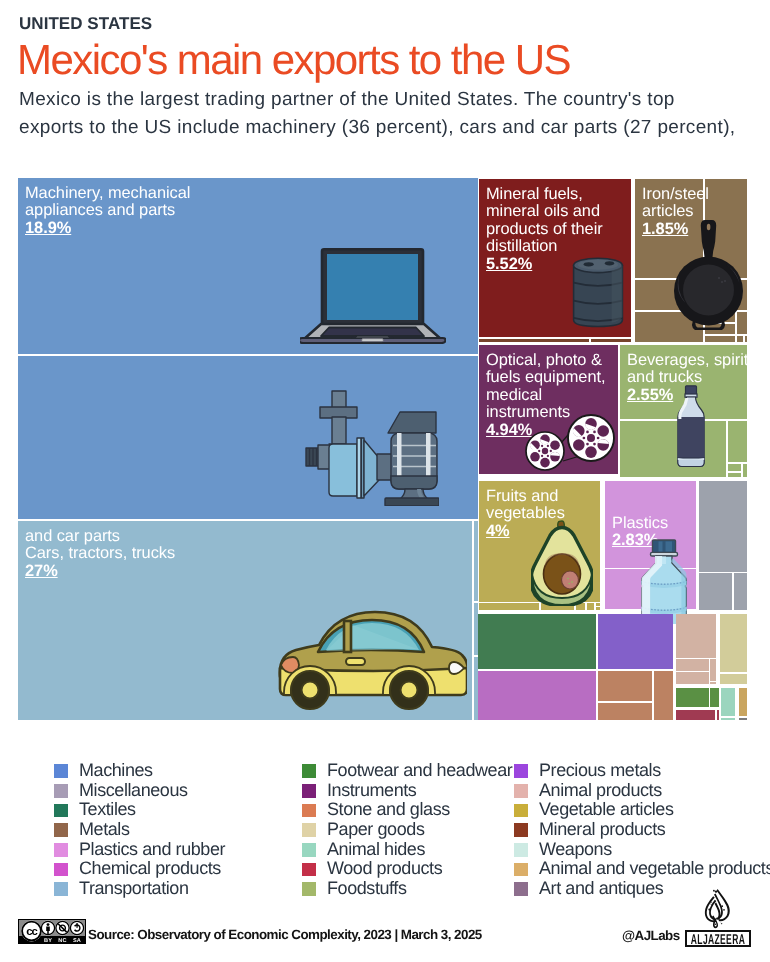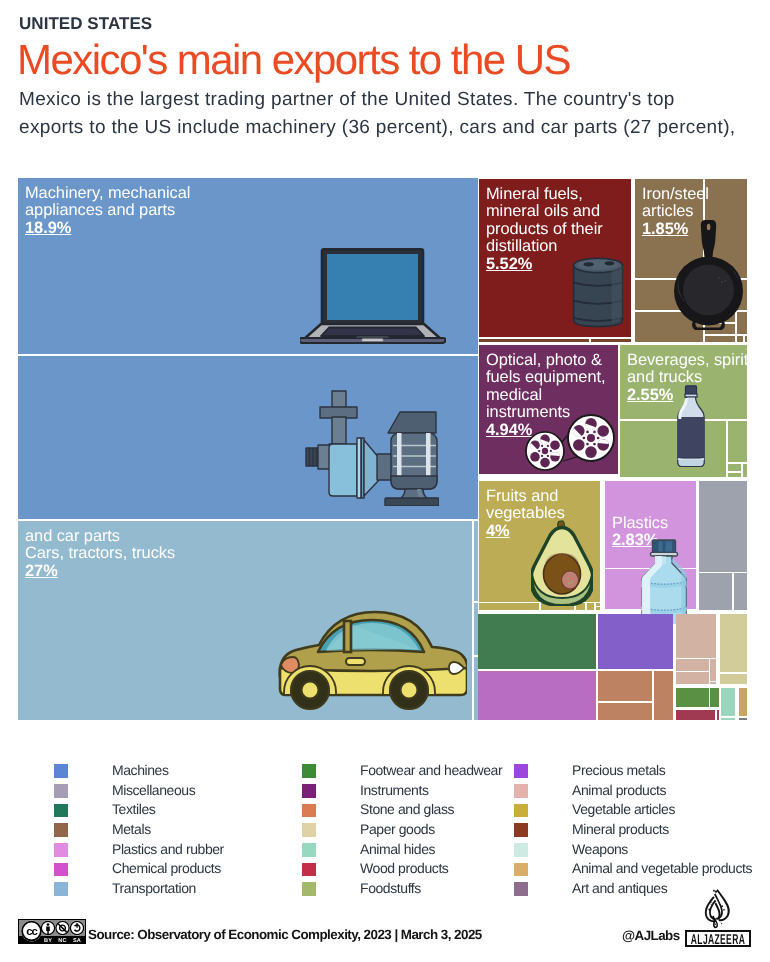--- a/index.html
+++ b/index.html
@@ -21,22 +21,22 @@
   .cellhead{position:absolute;left:7px;top:6.6px;right:2px;color:#fff;
             font-size:16.4px;line-height:17.6px;letter-spacing:-0.05px;white-space:nowrap;}
   .cellhead .pct{font-weight:bold;text-decoration:underline;}
   .icon{position:absolute;}
 
   
   .legend{position:absolute;left:0;top:761px;width:770px;height:145px;}
   .legcol{position:absolute;top:0;}
   .legitem{position:relative;height:19.7px;}
   .swatch{position:absolute;left:0;top:3.3px;width:14px;height:13.6px;}
-  .leglabel{position:absolute;left:25px;top:0px;font-size:14px;line-height:19.7px;
-            color:#2b3541;white-space:nowrap;letter-spacing:-0.42px;margin-left:33px;}
+  .leglabel{position:absolute;left:25px;top:0px;font-size:18px;line-height:19.7px;
+            color:#2b3541;white-space:nowrap;letter-spacing:-0.42px;}
 
   
   .footer{position:absolute;left:0;top:0;width:770px;height:962px;}
   .ccbox{position:absolute;left:18px;top:919px;width:68px;height:25px;}
   .source{position:absolute;left:88px;top:927px;font-size:13.4px;font-weight:bold;
           color:#141414;letter-spacing:-0.53px;white-space:nowrap;}
   .handle{position:absolute;left:622px;top:928px;font-size:13.4px;font-weight:bold;
           color:#141414;letter-spacing:-0.55px;white-space:nowrap;}
   .ajbrand{position:absolute;left:685px;top:930px;width:66px;height:17px;
            border:2.4px solid #111;box-sizing:border-box;}

